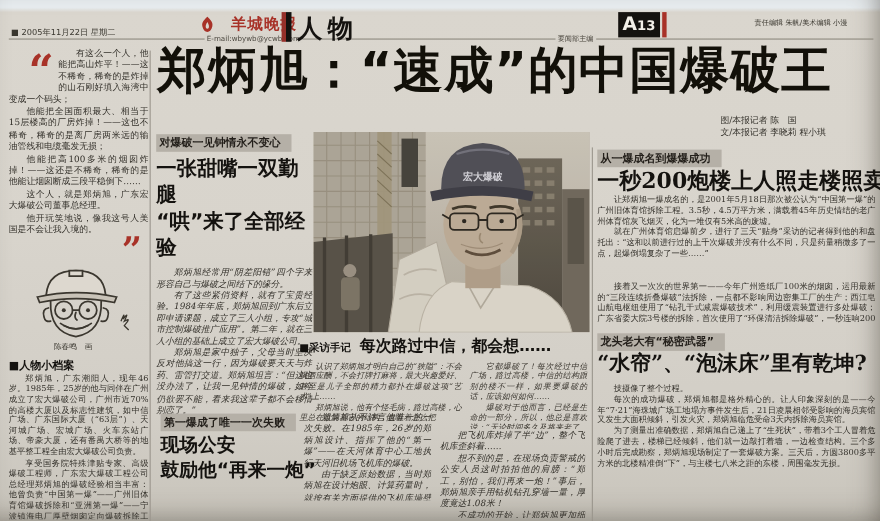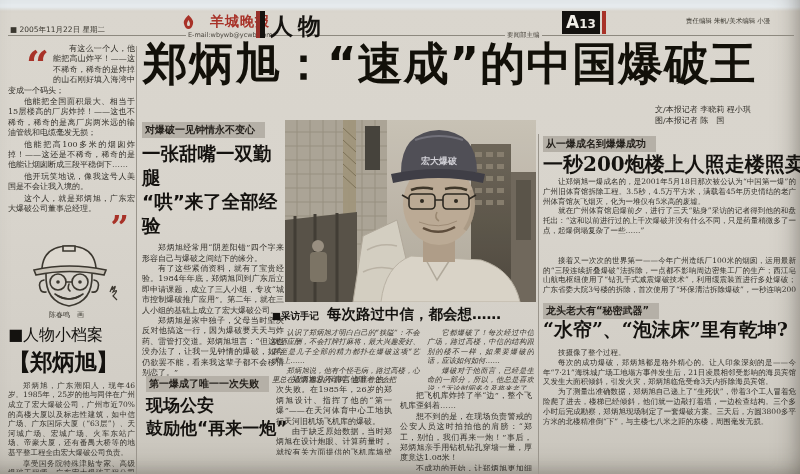--- a/index.html
+++ b/index.html
@@ -27,33 +27,33 @@
   
   .headline{left:139px;top:34px;width:660px;margin:4px;font-size:45px;line-height:1.15;font-weight:900;
     letter-spacing:1px;color:#121009;font-family:"DejaVu Sans",sans-serif;white-space:nowrap;}
   
   .rail{left:8px;top:44px;width:127px;height:428px;overflow:hidden;}
   .bigquote{float:left;font-size:40px;line-height:.55;color:#a83228;font-weight:bold;margin:10px 4px 0 2px;font-family:"DejaVu Serif",serif;}
   .rail p{margin:0 0 1px 0;font-size:8px;line-height:10.4px;text-align:justify;text-indent:2em;color:#33302a;}
   .closequote{text-align:right;font-size:32px;line-height:.7;color:#a83228;font-weight:bold;padding-right:6px;}
   .cartoon{display:block;margin:2px auto 0 auto;}
   .cartoon-cap{text-align:center;font-size:7px;padding-right:10px;color:#3a372f;}
-  .profile-label{font-size:16px;font-weight:normal;margin-top:5px;color:#14120f;font-family:"DejaVu Sans",sans-serif;}
+  .profile-label{font-size:10px;font-weight:bold;margin-top:5px;color:#14120f;font-family:"DejaVu Sans",sans-serif;}
   .profile-name{font-size:23px;font-weight:900;letter-spacing:-1px;color:#14120f;margin:1px 0 3px 0;}
   .profile p{font-size:7.5px;line-height:9.6px;}
   
   .kicker{display:inline-block;background:#b5b0a7;color:#231f1a;font-weight:bold;font-size:10px;
     padding:1px 10px 1px 3px;font-family:"DejaVu Sans",sans-serif;white-space:nowrap;}
   .h-sans{font-weight:900;color:#14120f;font-family:"DejaVu Sans",sans-serif;margin:0;}
   .h-serif{font-weight:900;color:#14120f;font-family:"DejaVu Serif",serif;margin:0;white-space:nowrap;}
   
   .col2{left:142px;top:118px;width:142px;}
   .col2 h2{font-size:18.5px;line-height:1.3;margin:4px 0 0 0;}
   .col2-body{margin-top:5px;height:167px;overflow:hidden;}
-  .bodytext p{margin:0;font-size:8px;line-height:10.4px;text-align:justify;text-indent:2em;color:#33302a;}
+  .bodytext p{margin:0;font-size:8px;line-height:10.4px;text-align:justify;text-indent:2em;color:#33302a;font-style:italic;}
   
   .fail-kicker{left:146px;top:376px;}
   .fail-head{left:146px;top:394px;font-size:17px;line-height:1.35;}
   .failA{left:276px;top:375px;width:116px;height:80px;overflow:hidden;}
   .failB{left:400px;top:391px;width:132px;height:80px;overflow:hidden;}
   
   .photo{left:285px;top:120px;width:251px;height:182px;background:#b9b2a6;}
   
   .notes{left:272px;top:305px;width:262px;}
   .notes-head{display:flex;align-items:baseline;gap:8px;}
@@ -101,22 +101,22 @@
 
   <h1 class="abs headline">郑炳旭：“速成”的中国爆破王</h1>
 
   <div class="abs vrule" style="left:136px;top:46px;height:428px;"></div>
   <div class="abs vrule" style="left:538px;top:134px;height:340px;"></div>
 
   <div class="abs rail">
     <p><span class="bigquote">“</span><span>有这么一个人，他能把高山炸平！——这不稀奇，稀奇的是炸掉的山石刚好填入海湾中变成一个码头；</span></p>
     <p>他能把全国面积最大、相当于15层楼高的厂房炸掉！——这也不稀奇，稀奇的是离厂房两米远的输油管线和电缆毫发无损；</p>
     <p>他能把高100多米的烟囱炸掉！——这还是不稀奇，稀奇的是他能让烟囱断成三段平稳倒下……</p>
+    <p>这个人，就是郑炳旭，广东宏大爆破公司董事总经理。</p>
     <p>他开玩笑地说，像我这号人美国是不会让我入境的。</p>
-    <p>这个人，就是郑炳旭，广东宏大爆破公司董事总经理。</p>
     <div class="closequote">”</div>
 
     <svg class="cartoon" width="116" height="70" viewBox="0 0 116 70">
       <g stroke="#3b372f" stroke-width="1.6" fill="none" stroke-linecap="round">
         <path d="M28 28 Q30 6 55 6 Q80 6 82 28" fill="#ddd8cf"></path>
         <path d="M20 30 Q55 22 92 30 L90 35 Q55 28 22 35 Z" fill="#c9c3b8"></path>
         <path d="M49 6 h12 v5 h-12 z" fill="#ddd8cf"></path>
         <path d="M32 34 Q31 62 55 66 Q79 62 78 34"></path>
         <path d="M30 40 q-6 1 -4 8 q1 5 6 4"></path>
         <path d="M80 40 q6 1 4 8 q-1 5 -6 4"></path>
@@ -127,21 +127,20 @@
         <path d="M44 56 Q55 62 66 56"></path>
         <path d="M55 44 q-2 5 1 7"></path>
       </g>
       <circle cx="44" cy="42" r="1.8" fill="#3b372f"></circle>
       <circle cx="66" cy="42" r="1.8" fill="#3b372f"></circle>
       <path d="M96 52 q4 -10 2 -2 q6 -8 1 2 q7 -4 0 4 l4 4" stroke="#3b372f" stroke-width="1.2" fill="none"></path>
     </svg>
     <div class="cartoon-cap">陈春鸣　画</div>
 
     <div class="profile-label">■人物小档案</div>
-    <div class="profile-name">【郑炳旭】</div>
     <div class="profile">
       <p>郑炳旭，广东潮阳人，现年46岁。1985年，25岁的他与同伴在广州成立了宏大爆破公司，广州市近70%的高楼大厦以及标志性建筑，如中信广场、广东国际大厦（“63层”）、天河城广场、宏城广场、火车东站广场、帝豪大厦，还有番禺大桥等的地基平整工程全由宏大爆破公司负责。</p>
       <p>享受国务院特殊津贴专家、高级爆破工程师，广东宏大爆破工程公司总经理郑炳旭的爆破经验相当丰富：他曾负责“中国第一爆”——广州旧体育馆爆破拆除和“亚洲第一爆”——宁波镇海电厂厚壁烟囱定向爆破拆除工程；他是世界上第一个发明倾斜爆破折断烟囱的学者，也是中国爆破界第一本专著《城镇控制爆破》的作者。</p>
     </div>
   </div>
 
   <div class="abs col2">
     <span class="kicker">对爆破一见钟情永不变心</span>
     <h2 class="h-sans">
       <span style="display:block">一张甜嘴一双勤腿</span>
@@ -257,22 +256,22 @@
     <p>郑炳旭从不讳言他唯一的一次失败。在1985年，26岁的郑炳旭设计、指挥了他的“第一爆”——在天河体育中心工地执行天河旧机场飞机库的爆破。</p>
     <p>由于缺乏原始数据，当时郑炳旭在设计炮眼、计算药量时，就按有关方面提供的飞机库墙壁为30厘米的厚度来操作。但备受期待的“第一爆”响过后，人们发现爆炸只</p>
   </div>
   <div class="abs failB bodytext">
     <p>把飞机库炸掉了半“边”，整个飞机库歪斜着……</p>
     <p>想不到的是，在现场负责警戒的公安人员这时拍拍他的肩膀：“郑工，别怕，我们再来一炮！”事后，郑炳旭亲手用钻机钻孔穿墙一量，厚度竟达1.08米！</p>
     <p>不成功的开始，让郑炳旭更加细心。在此后上千次的大大小小爆破中，他炮炮打响。</p>
   </div>
 
   <div class="abs byline">
+    <div>图/本报记者 陈　国</div>
     <div>文/本报记者 李晓莉 程小琪</div>
-    <div>图/本报记者 陈　国</div>
   </div>
 
   <span class="abs kicker sec1-kicker">从一爆成名到爆爆成功</span>
   <h2 class="abs h-serif sec1-head">一秒200炮楼上人照走楼照卖</h2>
   <div class="abs sec1-body">
     <div class="rcol">
       <p>让郑炳旭一爆成名的，是2001年5月18日那次被公认为“中国第一爆”的广州旧体育馆拆除工程。3.5秒，4.5万平方米，满载着45年历史情结的老广州体育馆灰飞烟灭，化为一堆仅有5米高的废墟。</p>
       <p>就在广州体育馆启爆前夕，进行了三天“贴身”采访的记者得到他的和盘托出：“这和以前进行过的上千次爆破并没有什么不同，只是药量稍微多了一点，起爆倒塌复杂了一些……”</p>
     </div>
     <div class="rcol">

